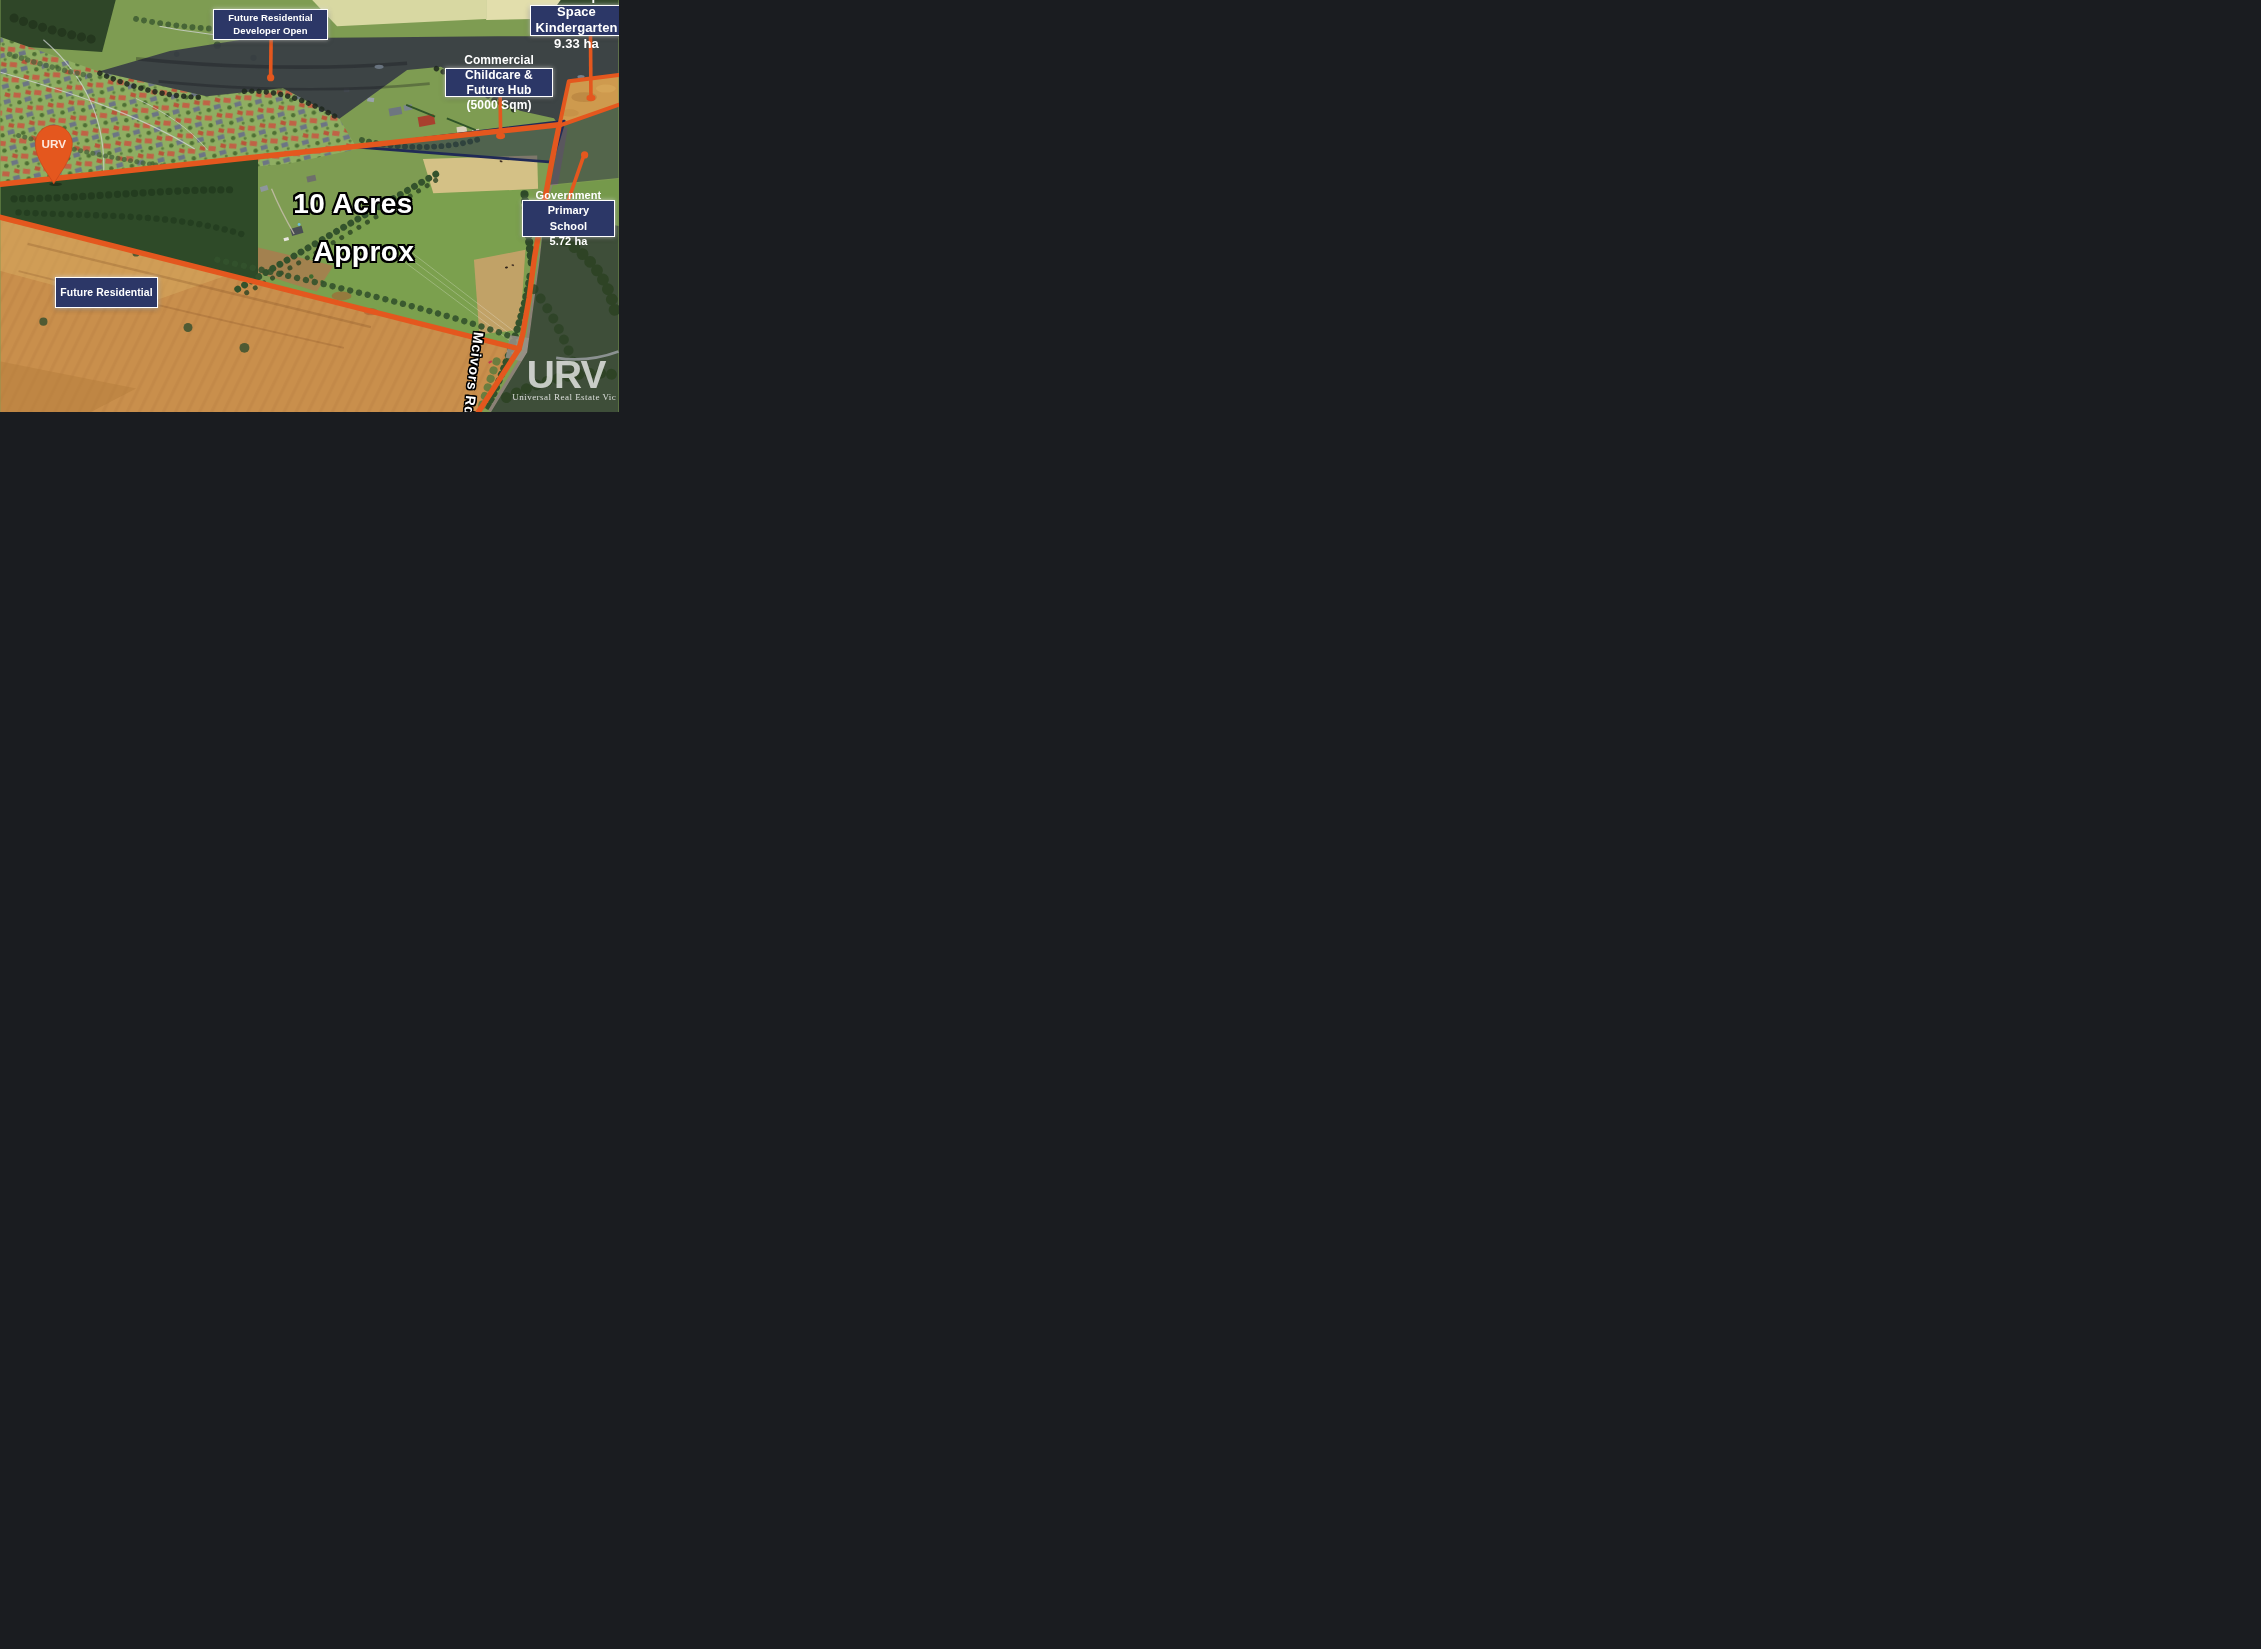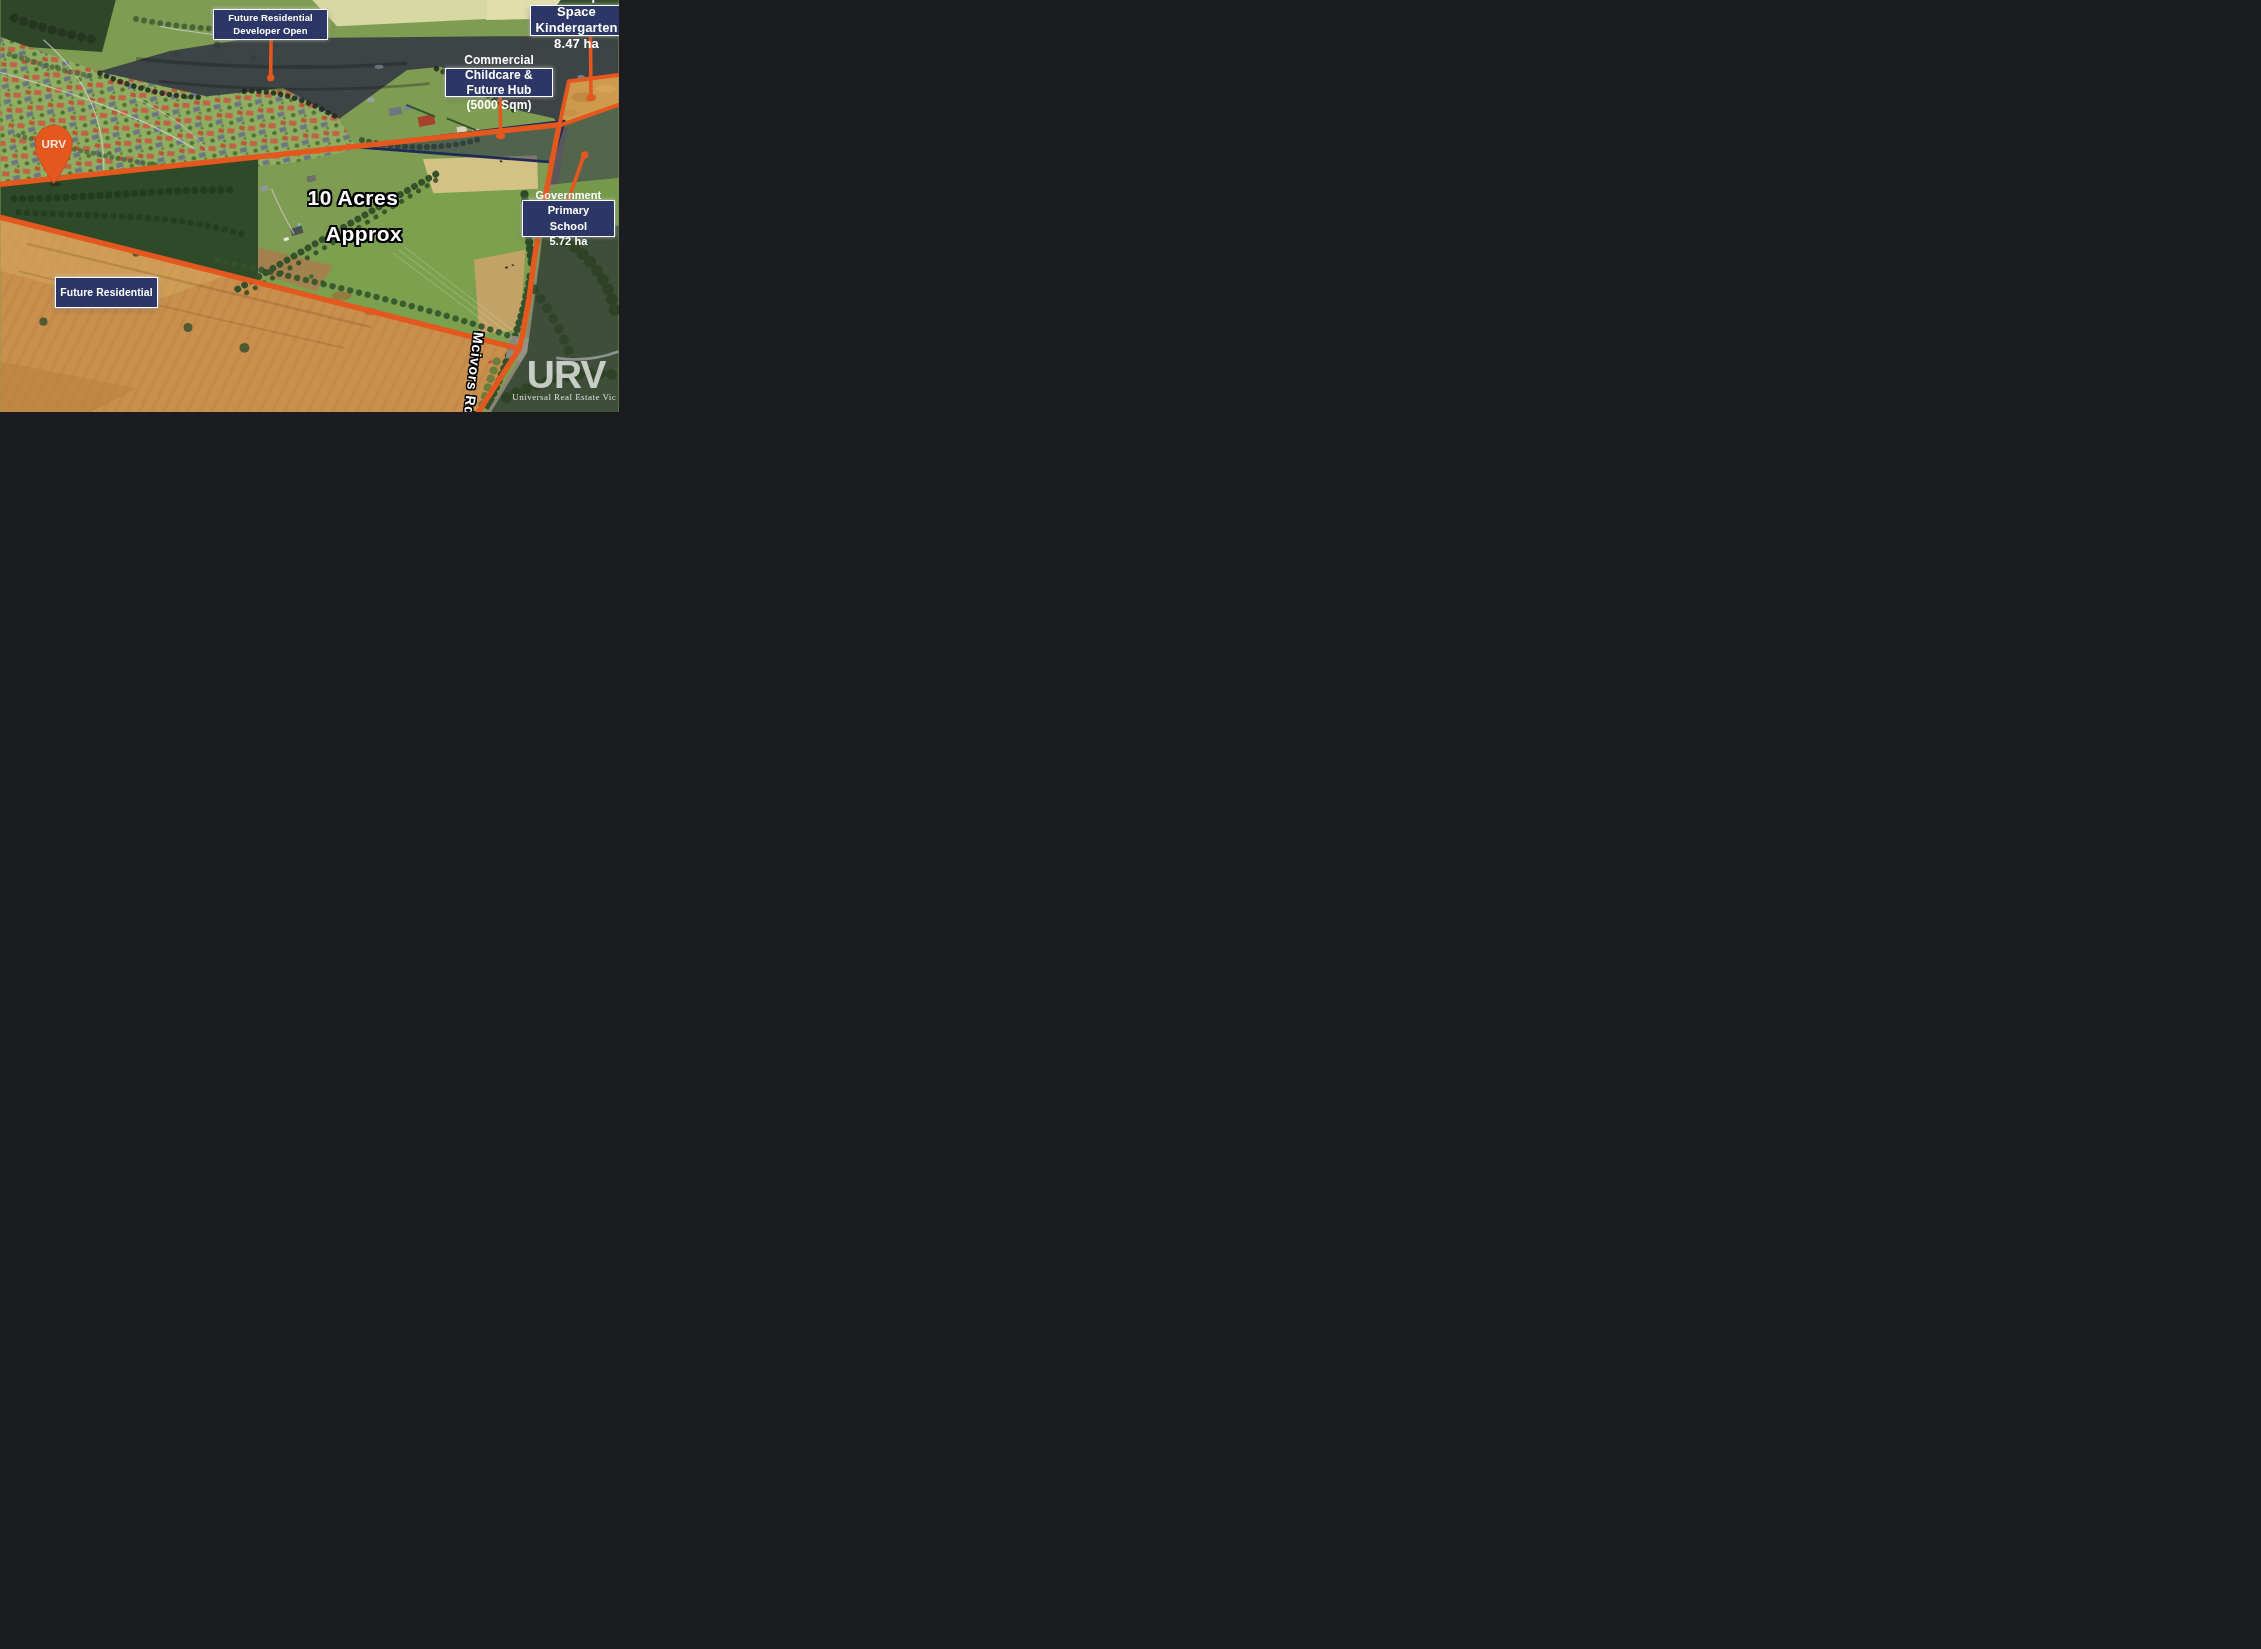--- a/index.html
+++ b/index.html
@@ -13,21 +13,21 @@
   .label-box span{white-space:pre-wrap;display:block;}
   #box-developer{left:213px;top:8.6px;width:115px;height:31px;font-size:9.5px;line-height:1.4;}
   #box-active{left:530px;top:4.5px;width:93px;height:31px;font-size:13px;line-height:1.22;}
   #box-commercial{left:445px;top:68px;width:108px;height:29px;font-size:12px;line-height:1.25;}
   #box-school{left:522px;top:200px;width:93px;height:37px;font-size:11px;line-height:1.4;}
   #box-future{left:55px;top:277px;width:103px;height:31px;font-size:10.4px;}
   .outlined-big{position:absolute;color:#fff;font-weight:700;letter-spacing:0.5px;
     text-shadow:-1.8px -1.8px 0 #000,-1.8px 0 0 #000,-1.8px 1.8px 0 #000,0 -1.8px 0 #000,0 1.8px 0 #000,
      1.8px -1.8px 0 #000,1.8px 0 0 #000,1.8px 1.8px 0 #000,-1.4px -1.4px 0 #000,1.4px -1.4px 0 #000,
      -1.4px 1.4px 0 #000,1.4px 1.4px 0 #000;}
-  #acreage{left:285px;top:180px;width:136px;font-size:21px;line-height:1.7;text-align:center;}
+  #acreage{left:285px;top:180px;width:136px;font-size:28px;line-height:1.7;text-align:center;}
   #acreage .l2{transform:translateX(11px);display:block;}
   #road-label{left:487px;top:333px;font-size:14px;transform:rotate(97deg);
     transform-origin:0 0;white-space:nowrap;letter-spacing:0.9px;
     text-shadow:-1.4px -1.4px 0 #000,-1.4px 0 0 #000,-1.4px 1.4px 0 #000,0 -1.4px 0 #000,0 1.4px 0 #000,
      1.4px -1.4px 0 #000,1.4px 0 0 #000,1.4px 1.4px 0 #000;}
 </style>
 </head>
 <body>
 
 <div id="stage">
@@ -203,21 +203,21 @@
   </g>
 </svg>
 
   <div class="label-box" id="box-developer">
     <span>Future Residential</span>
     <span>Developer Open</span>
   </div>
   <div class="label-box" id="box-active">
     <span>Active Open Space</span>
     <span>Kindergarten</span>
-    <span>8.47 ha</span>
+    <span>9.33 ha</span>
   </div>
   <div class="label-box" id="box-commercial">
     <span>Commercial  Childcare &amp;</span>
     <span>Future Hub</span>
     <span>(5000 Sqm)</span>
   </div>
   <div class="label-box" id="box-school">
     <span>Government Primary</span>
     <span>School</span>
     <span>5.72 ha</span>

